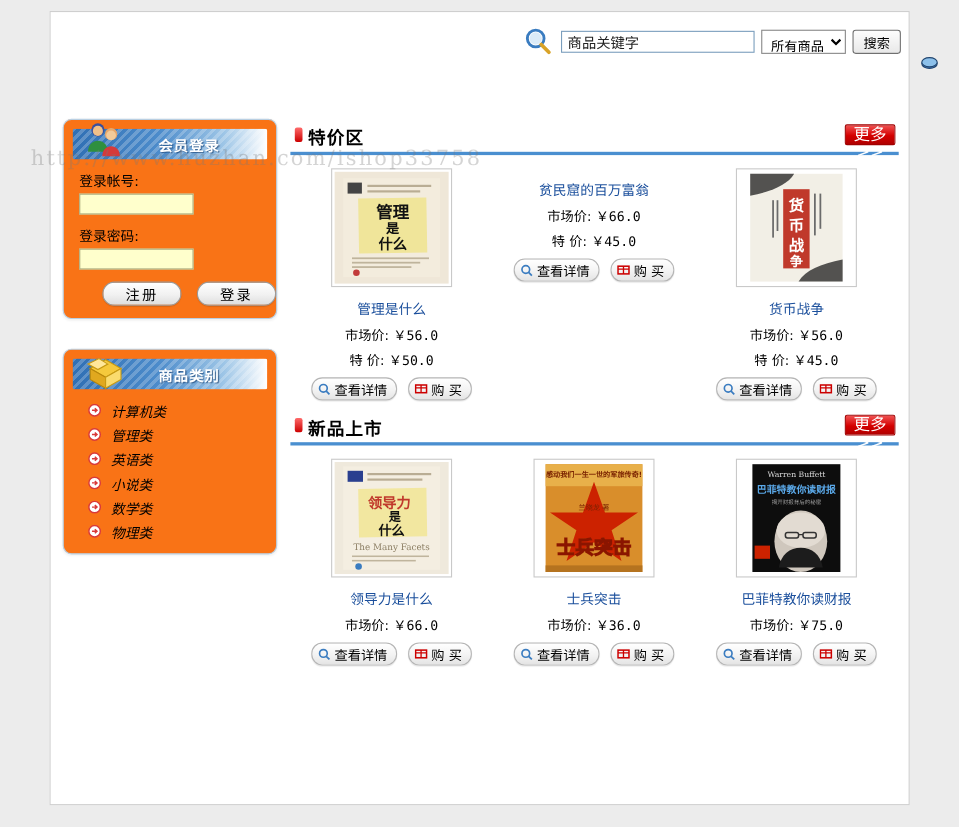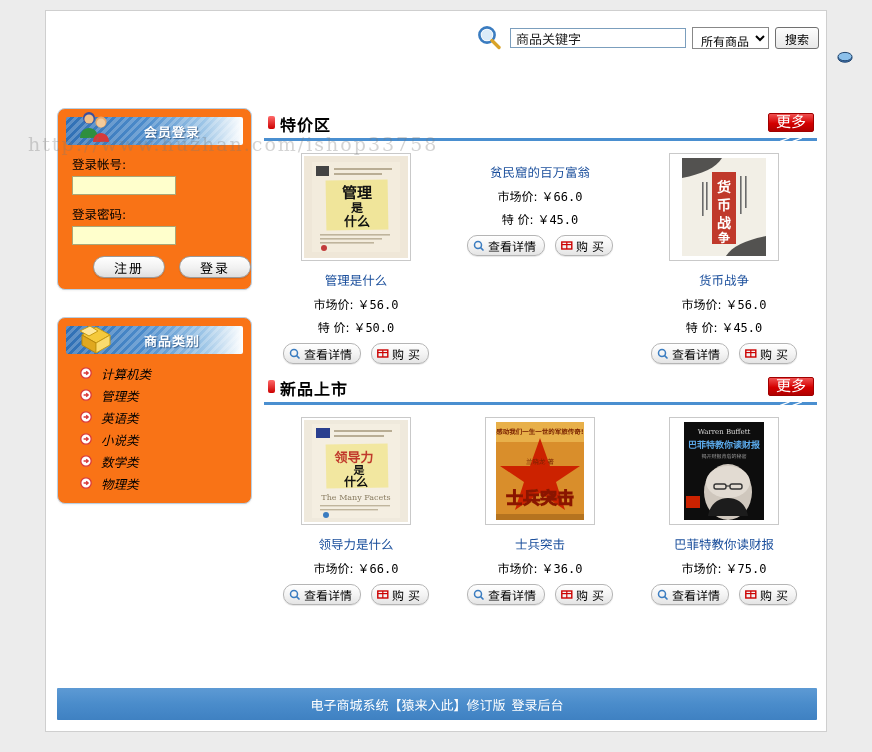--- a/index.html
+++ b/index.html
@@ -747,20 +747,16 @@
               <span>购 买</span>
             </span>
           </div>
         </div>
 
       </div>
     </div>
 
   </div>
 
-  <div class="footer">
-    <span>电子商城系统【猿来入此】修订版</span>
-    <span class="footer-link">登录后台</span>
-  </div>
 
 </div>
 
 <div class="watermark">http://www.huzhan.com/ishop33758</div>
 
 </body></html>

